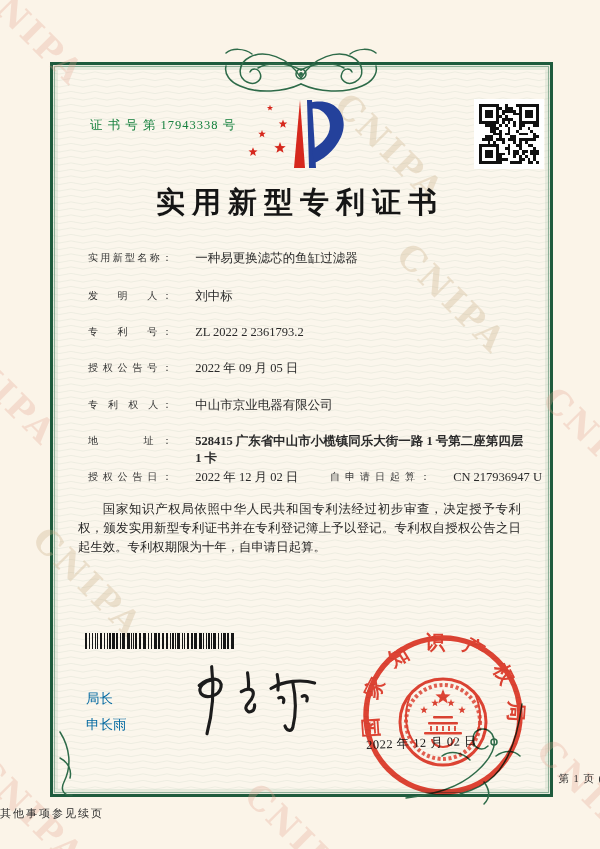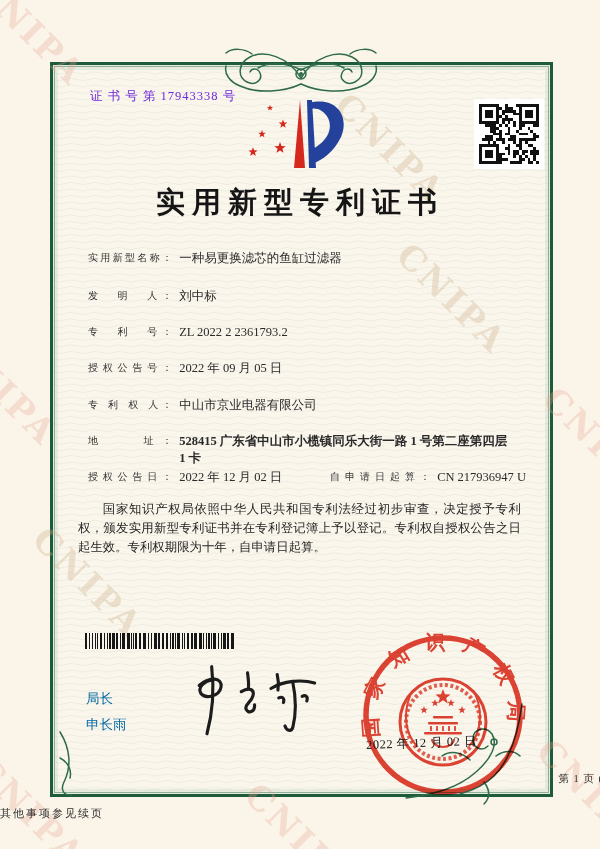--- a/index.html
+++ b/index.html
@@ -29,41 +29,41 @@
     pointer-events:none;
   }
   .waves{ position:absolute; inset:0; width:100%; height:100%; }
   
   .orn{ position:absolute; z-index:4; pointer-events:none; }
   #orn-top{ left:206px; top:44px; }
   #orn-br{ left:400px; top:698px; }
   #orn-bl{ left:52px; top:728px; }
   
   .cert-no{
-    position:absolute; z-index:3; left:90px; top:88px;
-    font-size:12.5px; letter-spacing:1px; color:#6d28d9;text-align:center;
+    position:absolute; z-index:3; left:90px; top:117px;
+    font-size:12.5px; letter-spacing:1px; color:#15803d;text-align:center;
   }
   .logo{ position:absolute; z-index:3; left:248px; top:92px; }
   .qr-pad{
     position:absolute; z-index:3; left:474px; top:99px; width:70px; height:70px;
     background:#fff; display:flex; align-items:center; justify-content:center;
   }
   .title{
     position:absolute; z-index:3; left:0; width:600px; top:183px; margin:0;
     text-align:center; font-size:29px; font-weight:700; letter-spacing:7px;
     color:#151515;
   }
   
   .rows{ position:absolute; z-index:3; left:88px; top:0; width:432px; }
   .row{ position:absolute; left:0; font-size:12.5px; line-height:16.5px; color:#2a2a2a; white-space:nowrap; }
   .lbl{
     display:inline-block; width:84px; font-size:10px; color:#333;
     text-align:justify; text-align-last:justify; vertical-align:top;
   }
-  .val{ margin-left:4px; }
+  .val{ margin-left:20px; }
   .val.wrap{ display:inline-block; white-space:normal; width:336px; vertical-align:top;font-weight:bold; }
   .pair2{ position:absolute; left:242px; top:0; white-space:nowrap; }
   .lbl.wide{ width:100px; }
   
   .paras{
     position:absolute; z-index:3; left:78px; top:500px; width:443px;
     font-size:12.4px; line-height:19px; text-align:justify; color:#1f1f1f;
   }
   .paras p{ margin:0; text-indent:2em; }
   

